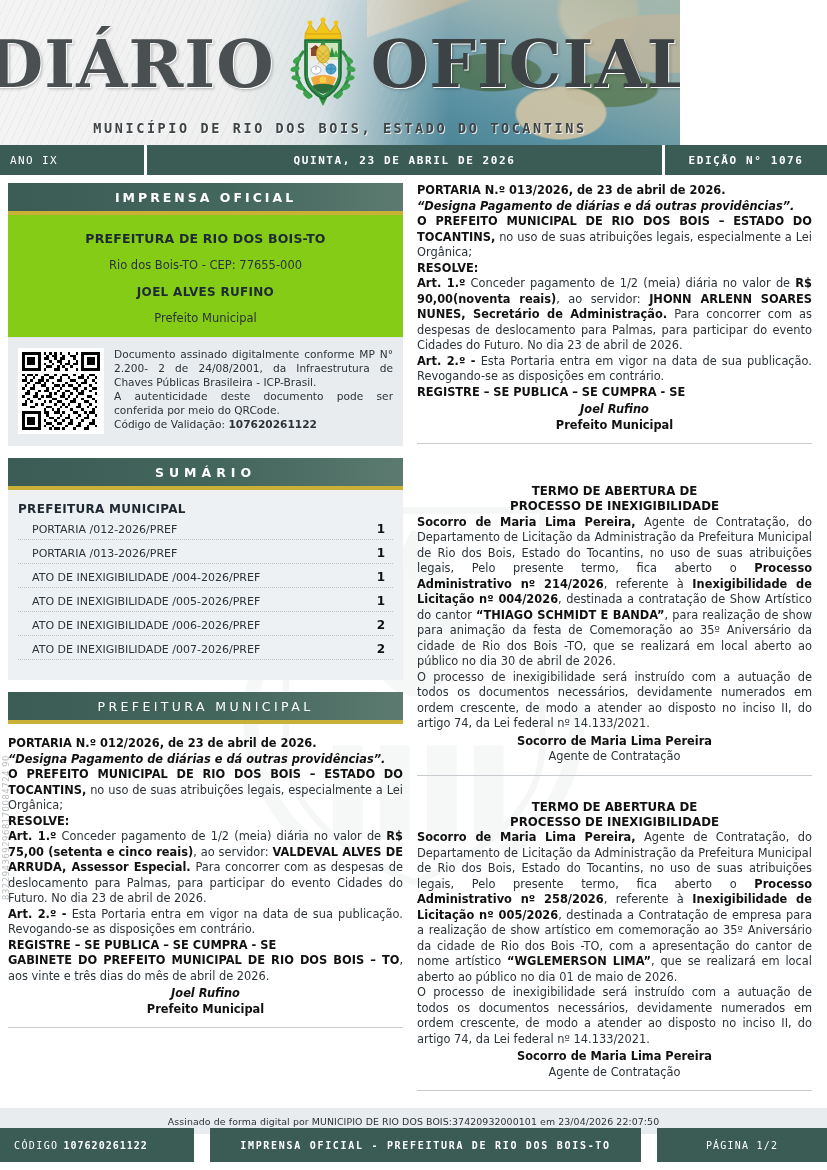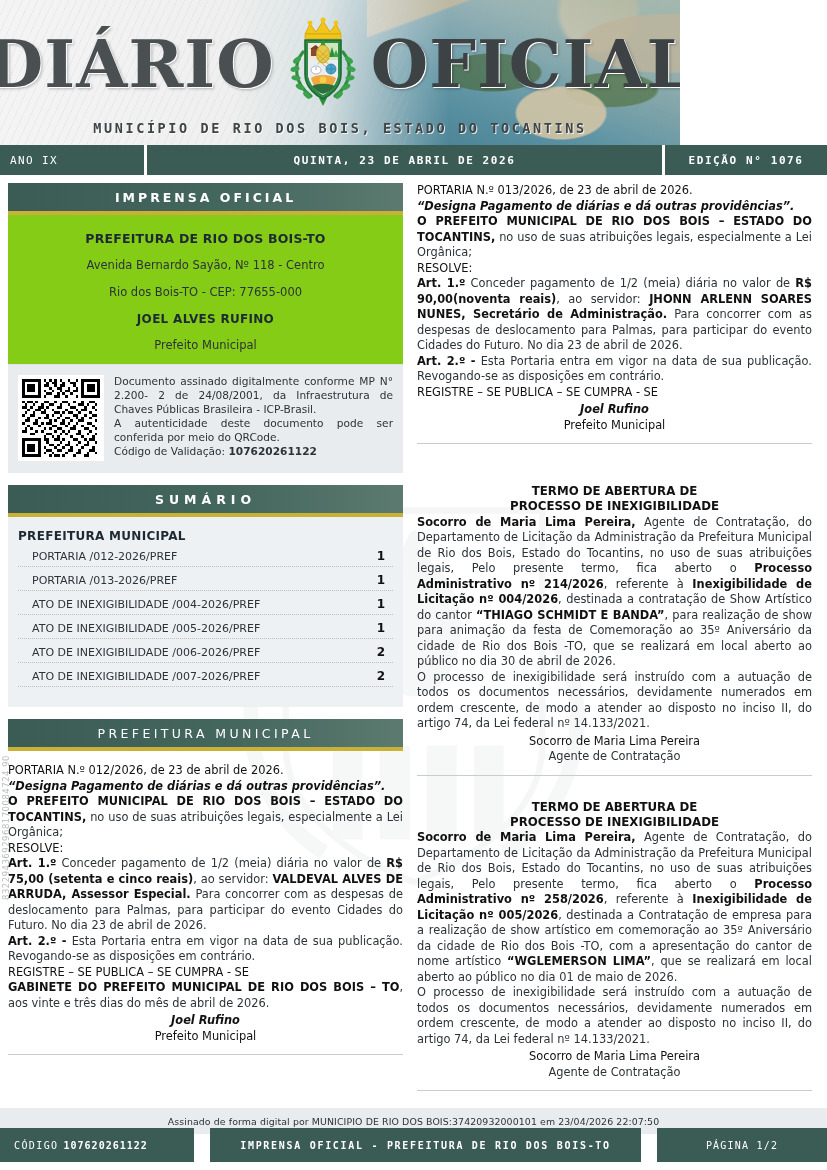--- a/index.html
+++ b/index.html
@@ -120,21 +120,21 @@
   .sum-item .t{font-size:11px;color:#2b3338;white-space:nowrap;}
   .sum-item .dots{flex:1;}
   .sum-item .p{font-size:12px;font-weight:700;color:#111;padding-right:8px;}
 
   
   .art{font-size:11.4px;line-height:1.36;color:#2b3338;text-align:justify;}
   .art b{font-weight:700;color:#111;}
   .art .bi{font-weight:700;font-style:italic;color:#111;}
   .art p{margin:0;}
   .center{text-align:center;}
-  .bold{font-weight:400;color:#111;}
+  .bold{font-weight:700;color:#111;}
   .divider{height:1px;background:#c6cccf;margin:10px 0 14px;}
   .sec-title{text-align:center;font-weight:700;font-size:11.8px;color:#111;line-height:1.3;}
   .spacer-lg{height:26px;}
   .spacer-sm{height:10px;}
 
   
   .signbar{
     position:absolute;left:0;bottom:36px;width:827px;height:26px;
     background:#e8ecef;display:flex;align-items:center;justify-content:center;
     font-size:9.4px;color:#2b3338;letter-spacing:.1px;
@@ -250,21 +250,20 @@
 
     <div class="cols">
 
       <div class="col">
 
         <div class="panel">
           <div class="panel-head grad">IMPRENSA OFICIAL</div>
           <div class="panel-rule"></div>
           <div class="panel-body">
             <div class="org-name">PREFEITURA DE RIO DOS BOIS-TO</div>
-            <div class="org-line">Avenida Bernardo Sayão, Nº 118 - Centro</div>
             <div class="org-line">Rio dos Bois-TO - CEP: 77655-000</div>
             <div class="org-mayor">JOEL ALVES RUFINO</div>
             <div class="org-role">Prefeito Municipal</div>
           </div>
           <div class="sig-row">
             <div class="qr">
               <svg viewBox="0 0 29 29" shape-rendering="crispEdges">
                 <rect width="29" height="29" fill="#fff"></rect>
                 <g fill="#000">
                   <rect x="0" y="0" width="7" height="7"></rect>

